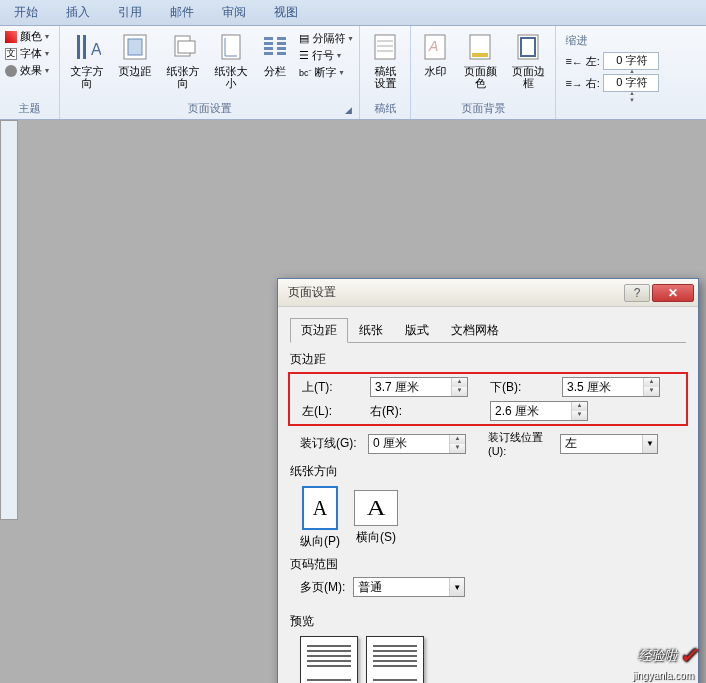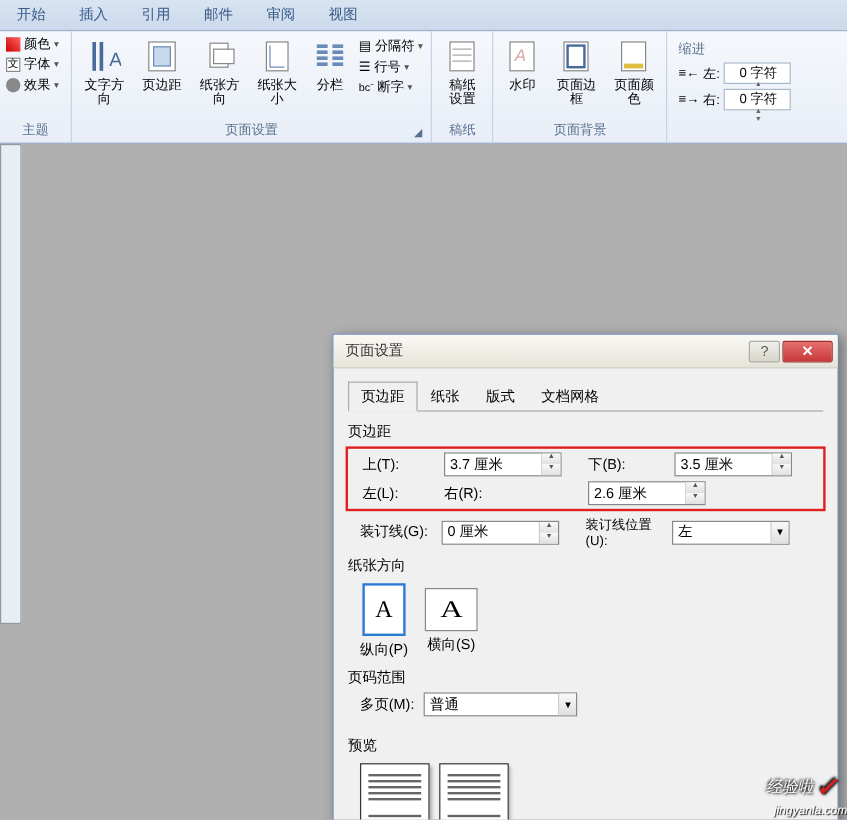--- a/index.html
+++ b/index.html
@@ -75,21 +75,21 @@
     
     .pages-row { display: flex; align-items: center; gap: 8px; margin: 4px 0 4px 10px; }
     
     .preview-row { display: flex; gap: 8px; margin: 6px 0 4px 10px; }
     .page-preview { width: 58px; height: 78px; border: 1px solid #333; background: #fff; box-shadow: 2px 2px 3px rgba(0,0,0,0.3); padding: 8px 6px; display: flex; flex-direction: column; gap: 3px; }
     .page-preview .line { height: 2px; background: #666; }
     
     
     .watermark { position: absolute; right: 8px; bottom: 14px; font-size: 13px; color: #fff; text-shadow: 1px 1px 2px #000, -1px -1px 2px #000; font-style: italic; display: flex; align-items: center; gap: 2px; pointer-events: none; }
     .watermark .check { color: #d02020; font-size: 22px; font-weight: bold; }
-    .watermark-sub { position: absolute; right: 0; bottom: 2px; font-size: 10px; color: #fff; text-shadow: 1px 1px 1px #000; font-style: italic; pointer-events: none; }
+    .watermark-sub { position: absolute; right: 12px; bottom: 2px; font-size: 10px; color: #fff; text-shadow: 1px 1px 1px #000; pointer-events: none; }
     
     
     svg { display: block; }
   </style>
 </head>
 <body>
 
 <div class="ribbon-tabs">
   <div class="tab">开始</div>
   <div class="tab">插入</div>
@@ -224,33 +224,33 @@
               <rect x="4" y="2" width="20" height="24" fill="#fff" stroke="#888"></rect>
               <text x="8" y="18" font-size="14" fill="#d8a8a8" font-style="italic">A</text>
             </svg>
           </span>
         <span class="big-btn-label">水印</span>
       </div>
       <div class="big-btn">
         <span class="icon-box">
             <svg width="28" height="28">
               <rect x="4" y="2" width="20" height="24" fill="#fff" stroke="#888"></rect>
+              <rect x="6" y="20" width="16" height="4" fill="#e0c040"></rect>
+            </svg>
+          </span>
+        <span class="big-btn-label">页面颜色</span>
+      </div>
+      <div class="big-btn">
+        <span class="icon-box">
+            <svg width="28" height="28">
+              <rect x="4" y="2" width="20" height="24" fill="#fff" stroke="#888"></rect>
               <rect x="7" y="5" width="14" height="18" fill="none" stroke="#4a6a9a" stroke-width="2"></rect>
             </svg>
           </span>
         <span class="big-btn-label">页面边框</span>
-      </div>
-      <div class="big-btn">
-        <span class="icon-box">
-            <svg width="28" height="28">
-              <rect x="4" y="2" width="20" height="24" fill="#fff" stroke="#888"></rect>
-              <rect x="6" y="20" width="16" height="4" fill="#e0c040"></rect>
-            </svg>
-          </span>
-        <span class="big-btn-label">页面颜色</span>
       </div>
     </div>
     <div class="ribbon-group-title">页面背景</div>
   </div>
 
   <div class="ribbon-group" style="border-right:none;">
     <div class="indent-group">
       <div style="font-size:11px; color:#5a7090;">缩进</div>
       <div class="indent-row">
         <span>≡←</span>
@@ -364,21 +364,21 @@
           <div class="orient-box" style="width:44px;height:36px;margin-top:4px;">
               <span class="orient-a wide">A</span>
             </div>
           <span>横向(S)</span>
         </div>
       </div>
 
       <div class="section-label">页码范围</div>
       <div class="pages-row">
         <span>多页(M):</span>
-        <div class="select-box" style="width:128px;">
+        <div class="select-box" style="width:112px;">
             <span>普通</span>
             <span class="select-btn">▼</span>
           </div>
       </div>
 
       <div class="section-label" style="margin-top:16px;">预览</div>
       <div class="preview-row">
         <div class="page-preview">
           <div class="line"></div>
             <div class="line"></div>

